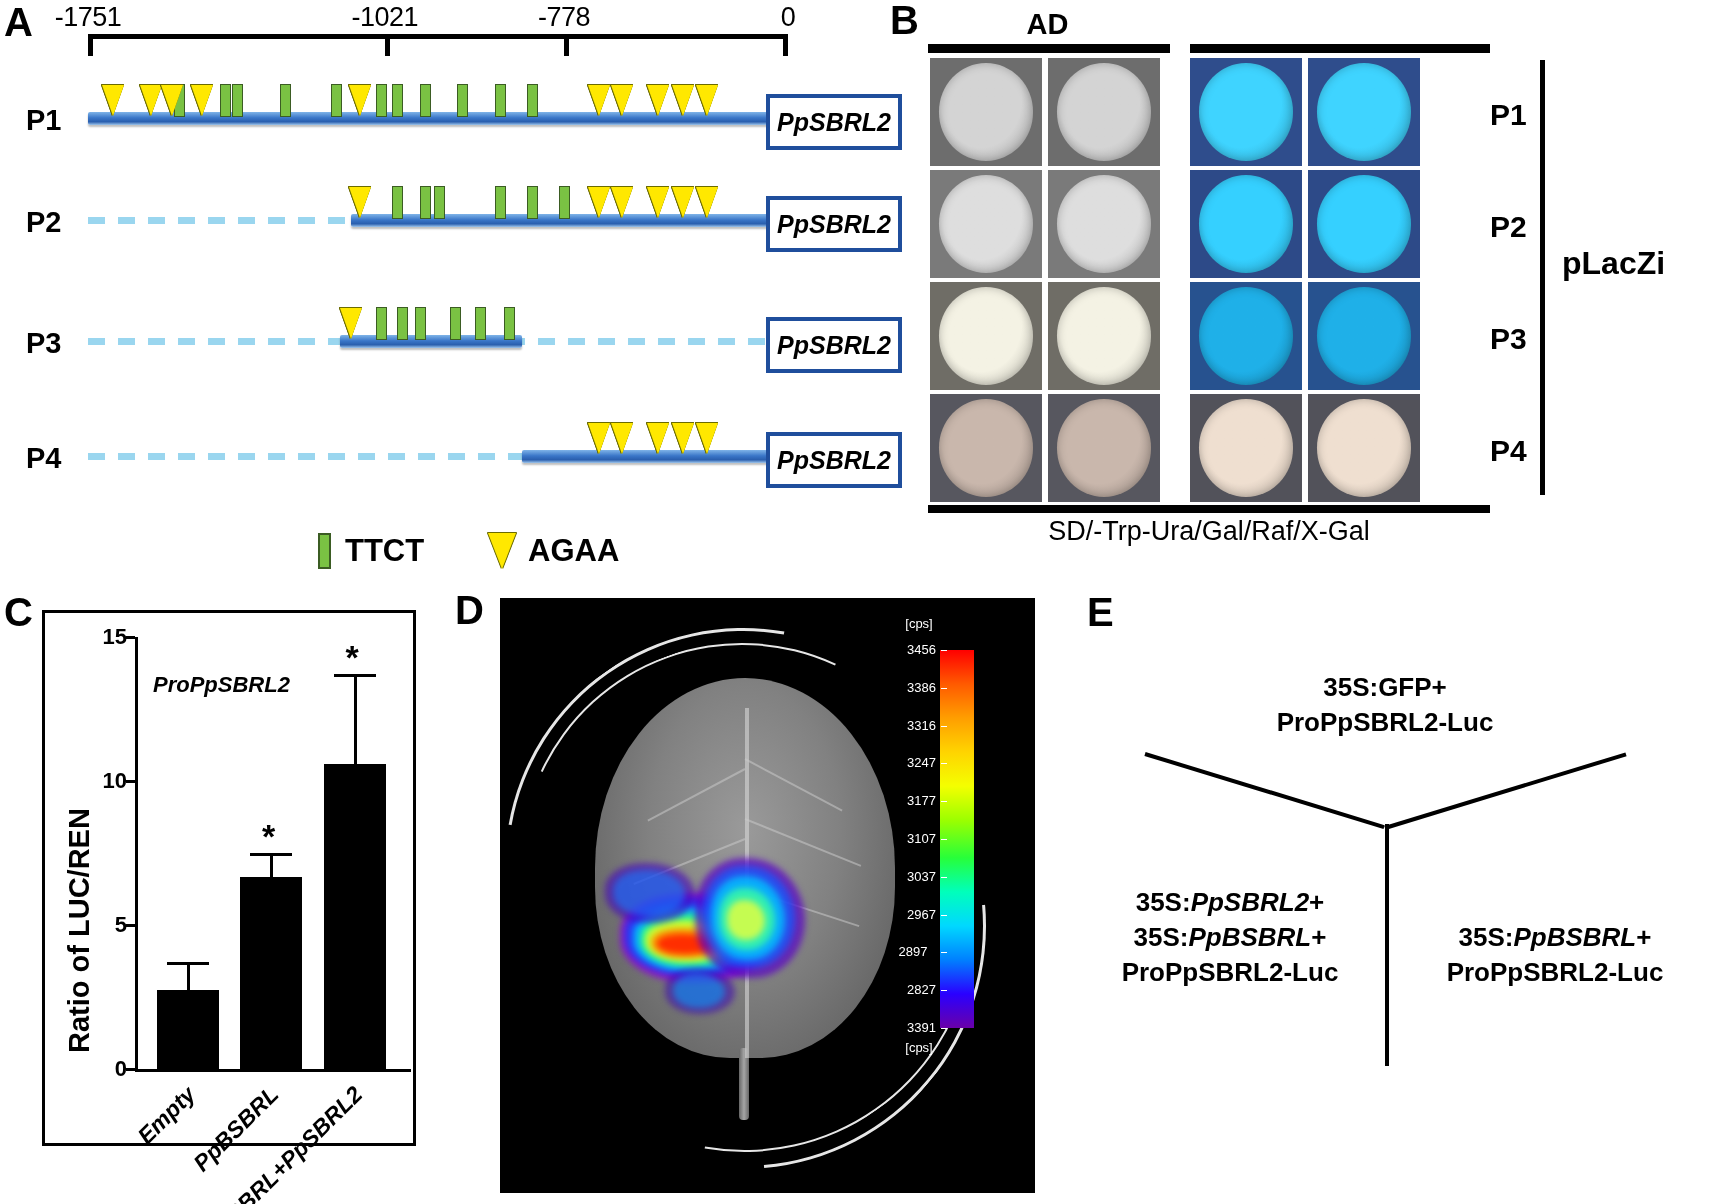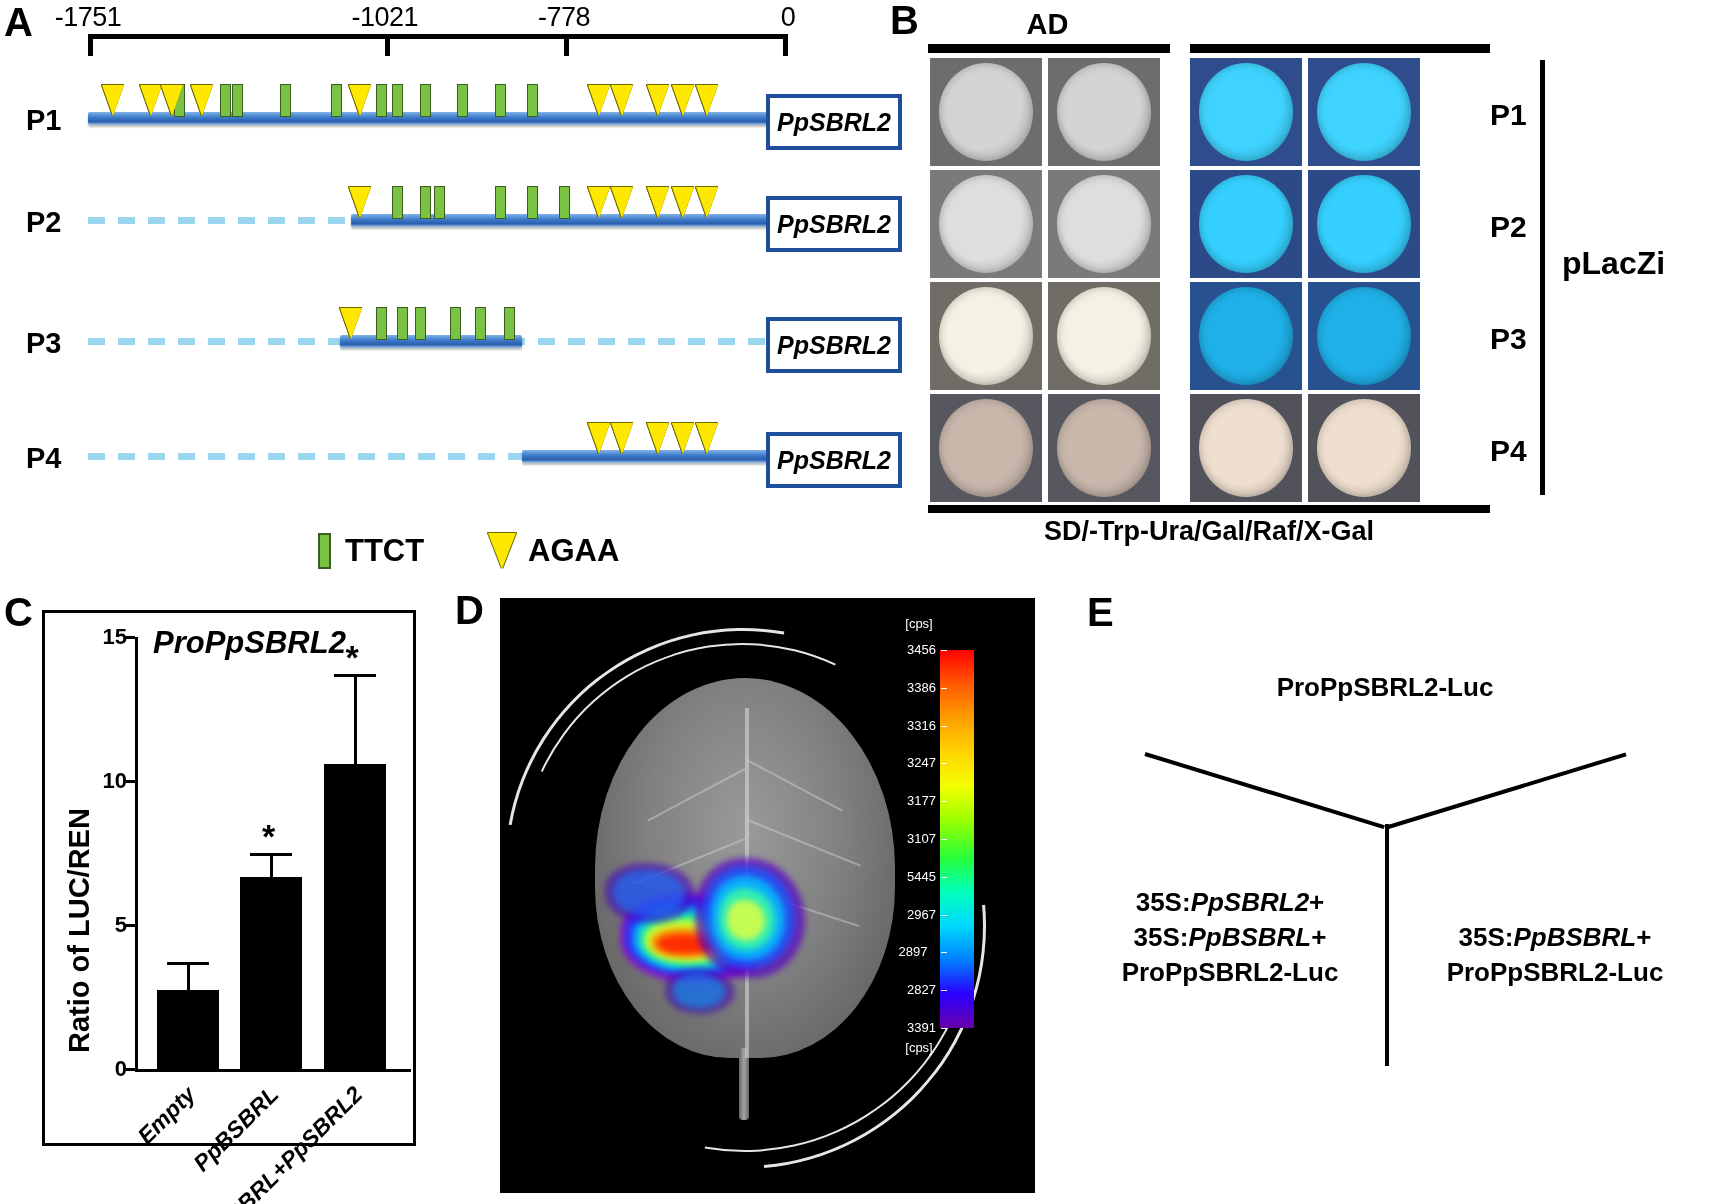--- a/index.html
+++ b/index.html
@@ -37,30 +37,30 @@
   
   #panelB{left:890px;top:0;width:839px;height:580px;}
   .colhead{position:absolute;font-size:29px;font-weight:bold;text-align:center;}
   .colbar{position:absolute;height:9px;background:#000;}
   .plate{position:absolute;overflow:hidden;}
   .spot{position:absolute;left:8%;top:5%;width:84%;height:90%;border-radius:50%;}
   .rowlabelB{position:absolute;font-size:30px;font-weight:bold;}
   .bracket{position:absolute;width:5px;background:#000;}
   .plaz{position:absolute;font-size:32px;font-weight:bold;}
   .botbar{position:absolute;height:8px;background:#000;}
-  .botcap{position:absolute;font-size:27px;font-weight:bold;text-align:center;width:100%;}
+  .botcap{position:absolute;font-size:27px;font-weight:normal;text-align:center;width:100%;}
 
   
   #panelC{left:0;top:570px;width:440px;height:634px;}
   .c-frame{position:absolute;left:42px;top:40px;width:368px;height:530px;border:3px solid #000;background:#fff;}
   .c-axis{position:absolute;background:#000;}
   .c-ytick{position:absolute;font-size:22px;font-weight:bold;text-align:right;width:40px;}
   .c-ylabel{position:absolute;font-size:29px;font-weight:bold;
             transform:rotate(-90deg);transform-origin:left top;white-space:nowrap;}
-  .c-title{position:absolute;font-size:31px;font-weight:bold;font-style:italic;}
+  .c-title{position:absolute;font-size:22px;font-weight:bold;font-style:italic;margin-top:47px;}
   .c-bar{position:absolute;background:#000;}
   .c-err{position:absolute;width:3px;background:#000;}
   .c-cap{position:absolute;height:3px;background:#000;}
   .c-star{position:absolute;font-size:34px;font-weight:bold;line-height:1;}
   .c-xlabel{position:absolute;font-size:23px;font-weight:bold;font-style:italic;
             white-space:nowrap;transform:rotate(-45deg);transform-origin:left top;}
 
   
   #panelD{left:455px;top:570px;width:610px;height:634px;}
   .d-img{position:absolute;left:45px;top:28px;width:535px;height:595px;background:#000;overflow:hidden;}
@@ -335,40 +335,41 @@
         <div class="cblabel" style="left: 390px; top: 81.8px;">3386</div>
         <div class="cbtick" style="left: 441px; top: 89.8px;"></div>
         <div class="cblabel" style="left: 390px; top: 119.6px;">3316</div>
         <div class="cbtick" style="left: 441px; top: 127.6px;"></div>
         <div class="cblabel" style="left: 390px; top: 157.4px;">3247</div>
         <div class="cbtick" style="left: 441px; top: 165.4px;"></div>
         <div class="cblabel" style="left: 390px; top: 195.2px;">3177</div>
         <div class="cbtick" style="left: 441px; top: 203.2px;"></div>
         <div class="cblabel" style="left: 390px; top: 233px;">3107</div>
         <div class="cbtick" style="left: 441px; top: 241px;"></div>
-        <div class="cblabel" style="left: 390px; top: 270.8px;">5445</div>
+        <div class="cblabel" style="left: 390px; top: 270.8px;">3037</div>
         <div class="cbtick" style="left: 441px; top: 278.8px;"></div>
         <div class="cblabel" style="left: 390px; top: 308.6px;">2967</div>
         <div class="cbtick" style="left: 441px; top: 316.6px;"></div>
         <div class="cblabel" style="left: 390px; top: 346.4px; text-align: center;">2897</div>
         <div class="cbtick" style="left: 441px; top: 354.4px;"></div>
         <div class="cblabel" style="left: 390px; top: 384.2px;">2827</div>
         <div class="cbtick" style="left: 441px; top: 392.2px;"></div>
         <div class="cblabel" style="left: 390px; top: 422px;">3391</div>
         <div class="cbtick" style="left: 441px; top: 430px;"></div>
       </div>
   </div>
 </div>
 
 <div class="abs" id="panelE">
   <div class="abs panel-letter" style="left:22px;top:22px;">E</div>
   <div class="e-line" style="left:80px;top:182px;width:250px;height:4px;transform:rotate(17deg);"></div>
   <div class="e-line" style="left:320px;top:256px;width:252px;height:4px;transform:rotate(-17deg);"></div>
   <div class="e-line" style="left:320px;top:254px;width:4px;height:242px;transform:none;"></div>
   <div class="e-txt" id="e-top" style="left:90px;top:100px;width:460px;">
+      <div><span>35S:GFP+</span></div>
       <div><span>ProPpSBRL2-Luc</span></div>
     </div>
   <div class="e-txt" id="e-bl" style="left:20px;top:315px;width:290px;">
       <div><span>35S:</span><span class="it">PpSBRL2</span><span>+</span></div>
       <div><span>35S:</span><span class="it">PpBSBRL</span><span>+</span></div>
       <div><span>ProPpSBRL2-Luc</span></div>
     </div>
   <div class="e-txt" id="e-br" style="left:335px;top:350px;width:310px;">
       <div><span>35S:</span><span class="it">PpBSBRL</span><span>+</span></div>
       <div><span>ProPpSBRL2-Luc</span></div>

